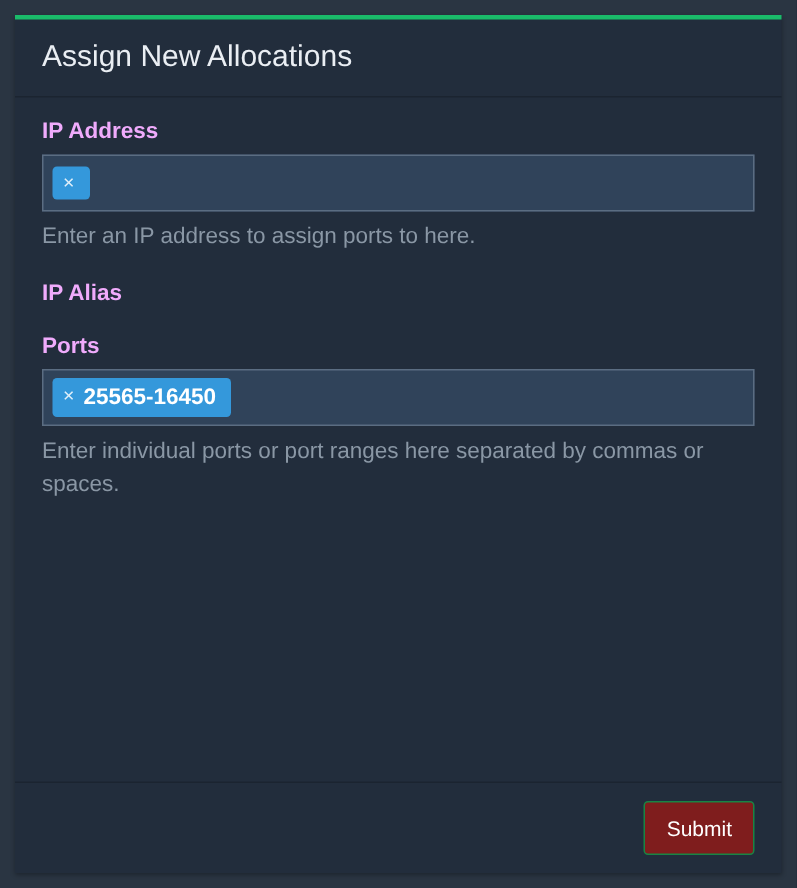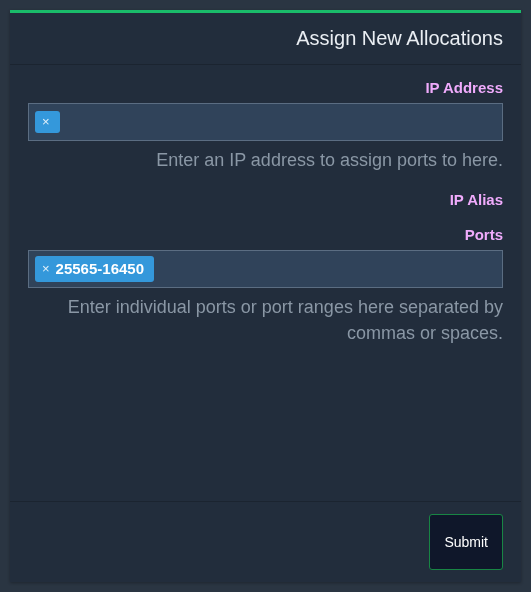--- a/index.html
+++ b/index.html
@@ -1,15 +1,15 @@
 <!DOCTYPE html>
 <html><head>
 <meta charset="utf-8">
 <style>
-  * { box-sizing: border-box; margin: 0; padding: 0; text-align: right; }
+  * { box-sizing: border-box; margin: 0; padding: 0; }
   body {
     background: #2a3542;
     font-family: "Helvetica Neue", Arial, sans-serif;
     width: 531px;
     height: 592px;
     padding: 10px;
     font-size: 14px;
   }
   .panel {
     background: #222d3c;
@@ -77,34 +77,34 @@
     padding: 0 11px;
     color: #cfd6de;
     font-size: 15px;
     outline: none;
   }
   .text-input::placeholder {
     color: #7d8a98;
   }
   .help {
     color: #8a97a5;
-    font-size: 18px;
+    font-size: 15px;
     margin-top: 6px;
     line-height: 1.45;
   }
   .panel-footer {
     border-top: 1px solid #1b2430;
     padding: 12px 18px;
     text-align: right;
   }
   .btn-submit {
-    background: #0f172a;
+    background: #7f1d1d;
     color: #fff;
     border: 1px solid #188544;
-    padding: 19px 14px;
+    padding: 9px 14px;
     font-size: 14px;
     border-radius: 3px;
     cursor: pointer;
   }
 </style>
 </head>
 <body>
 
 <div class="panel">
   <div class="panel-header">Assign New Allocations</div>

